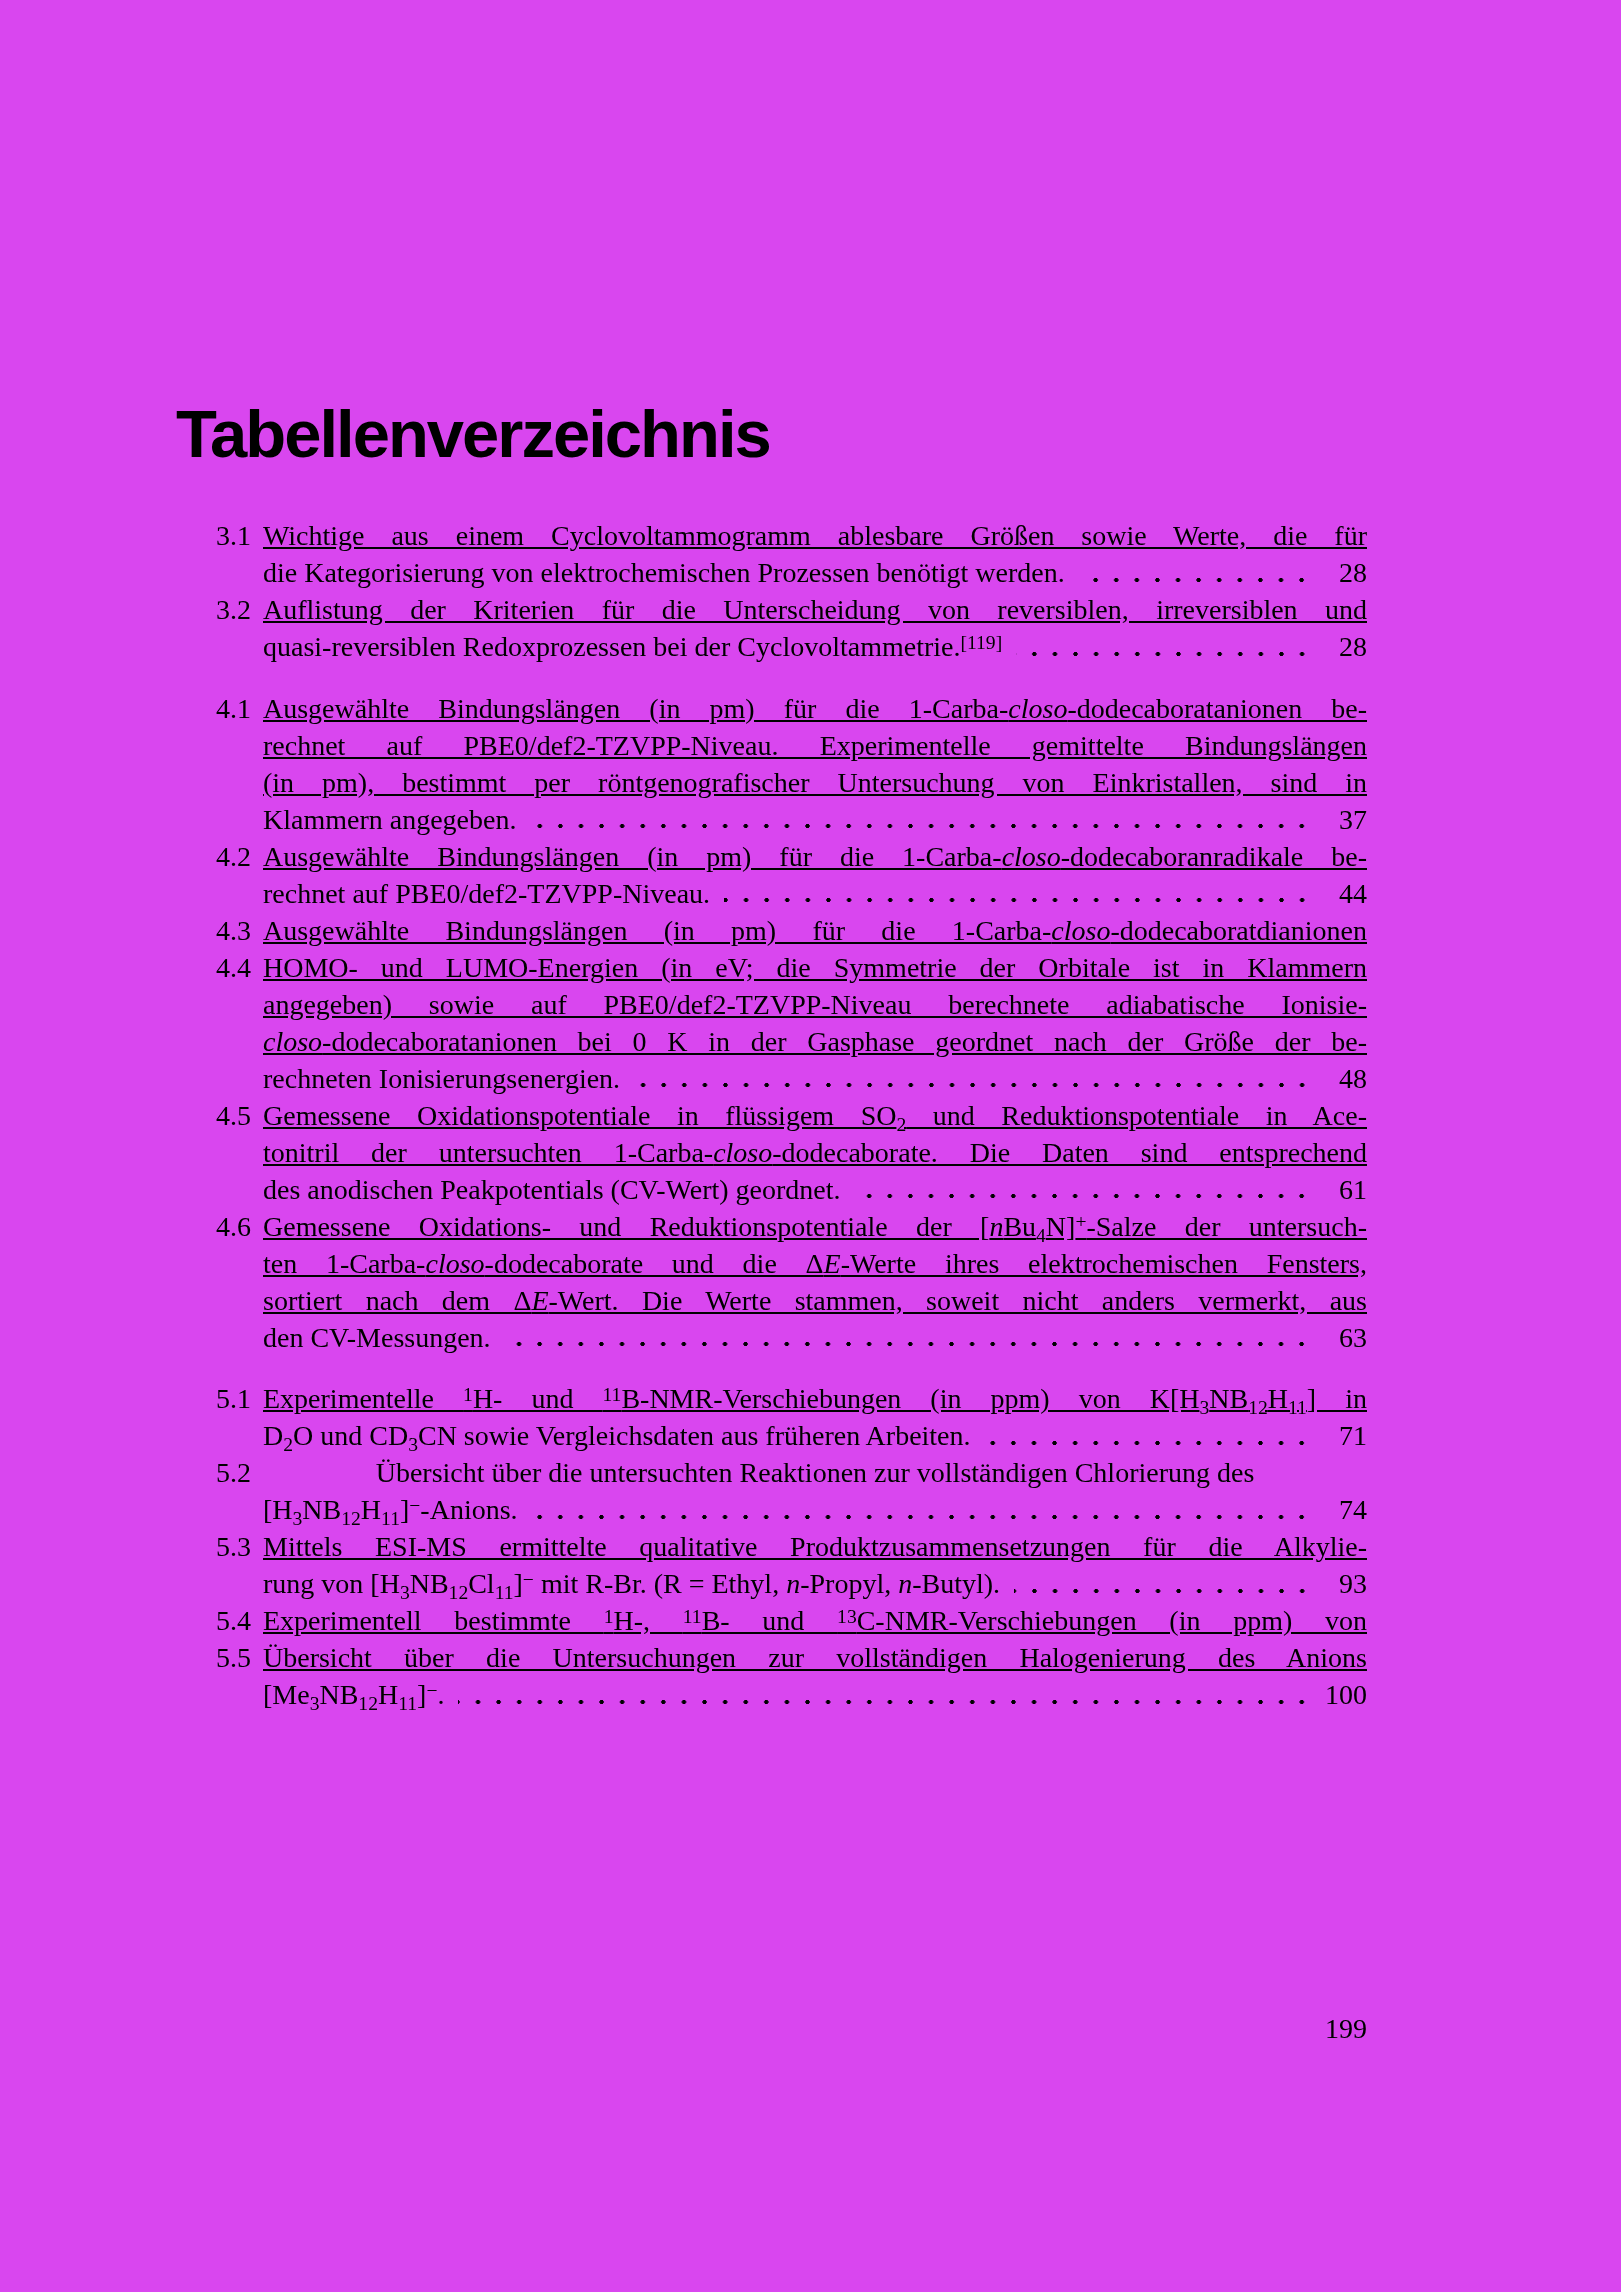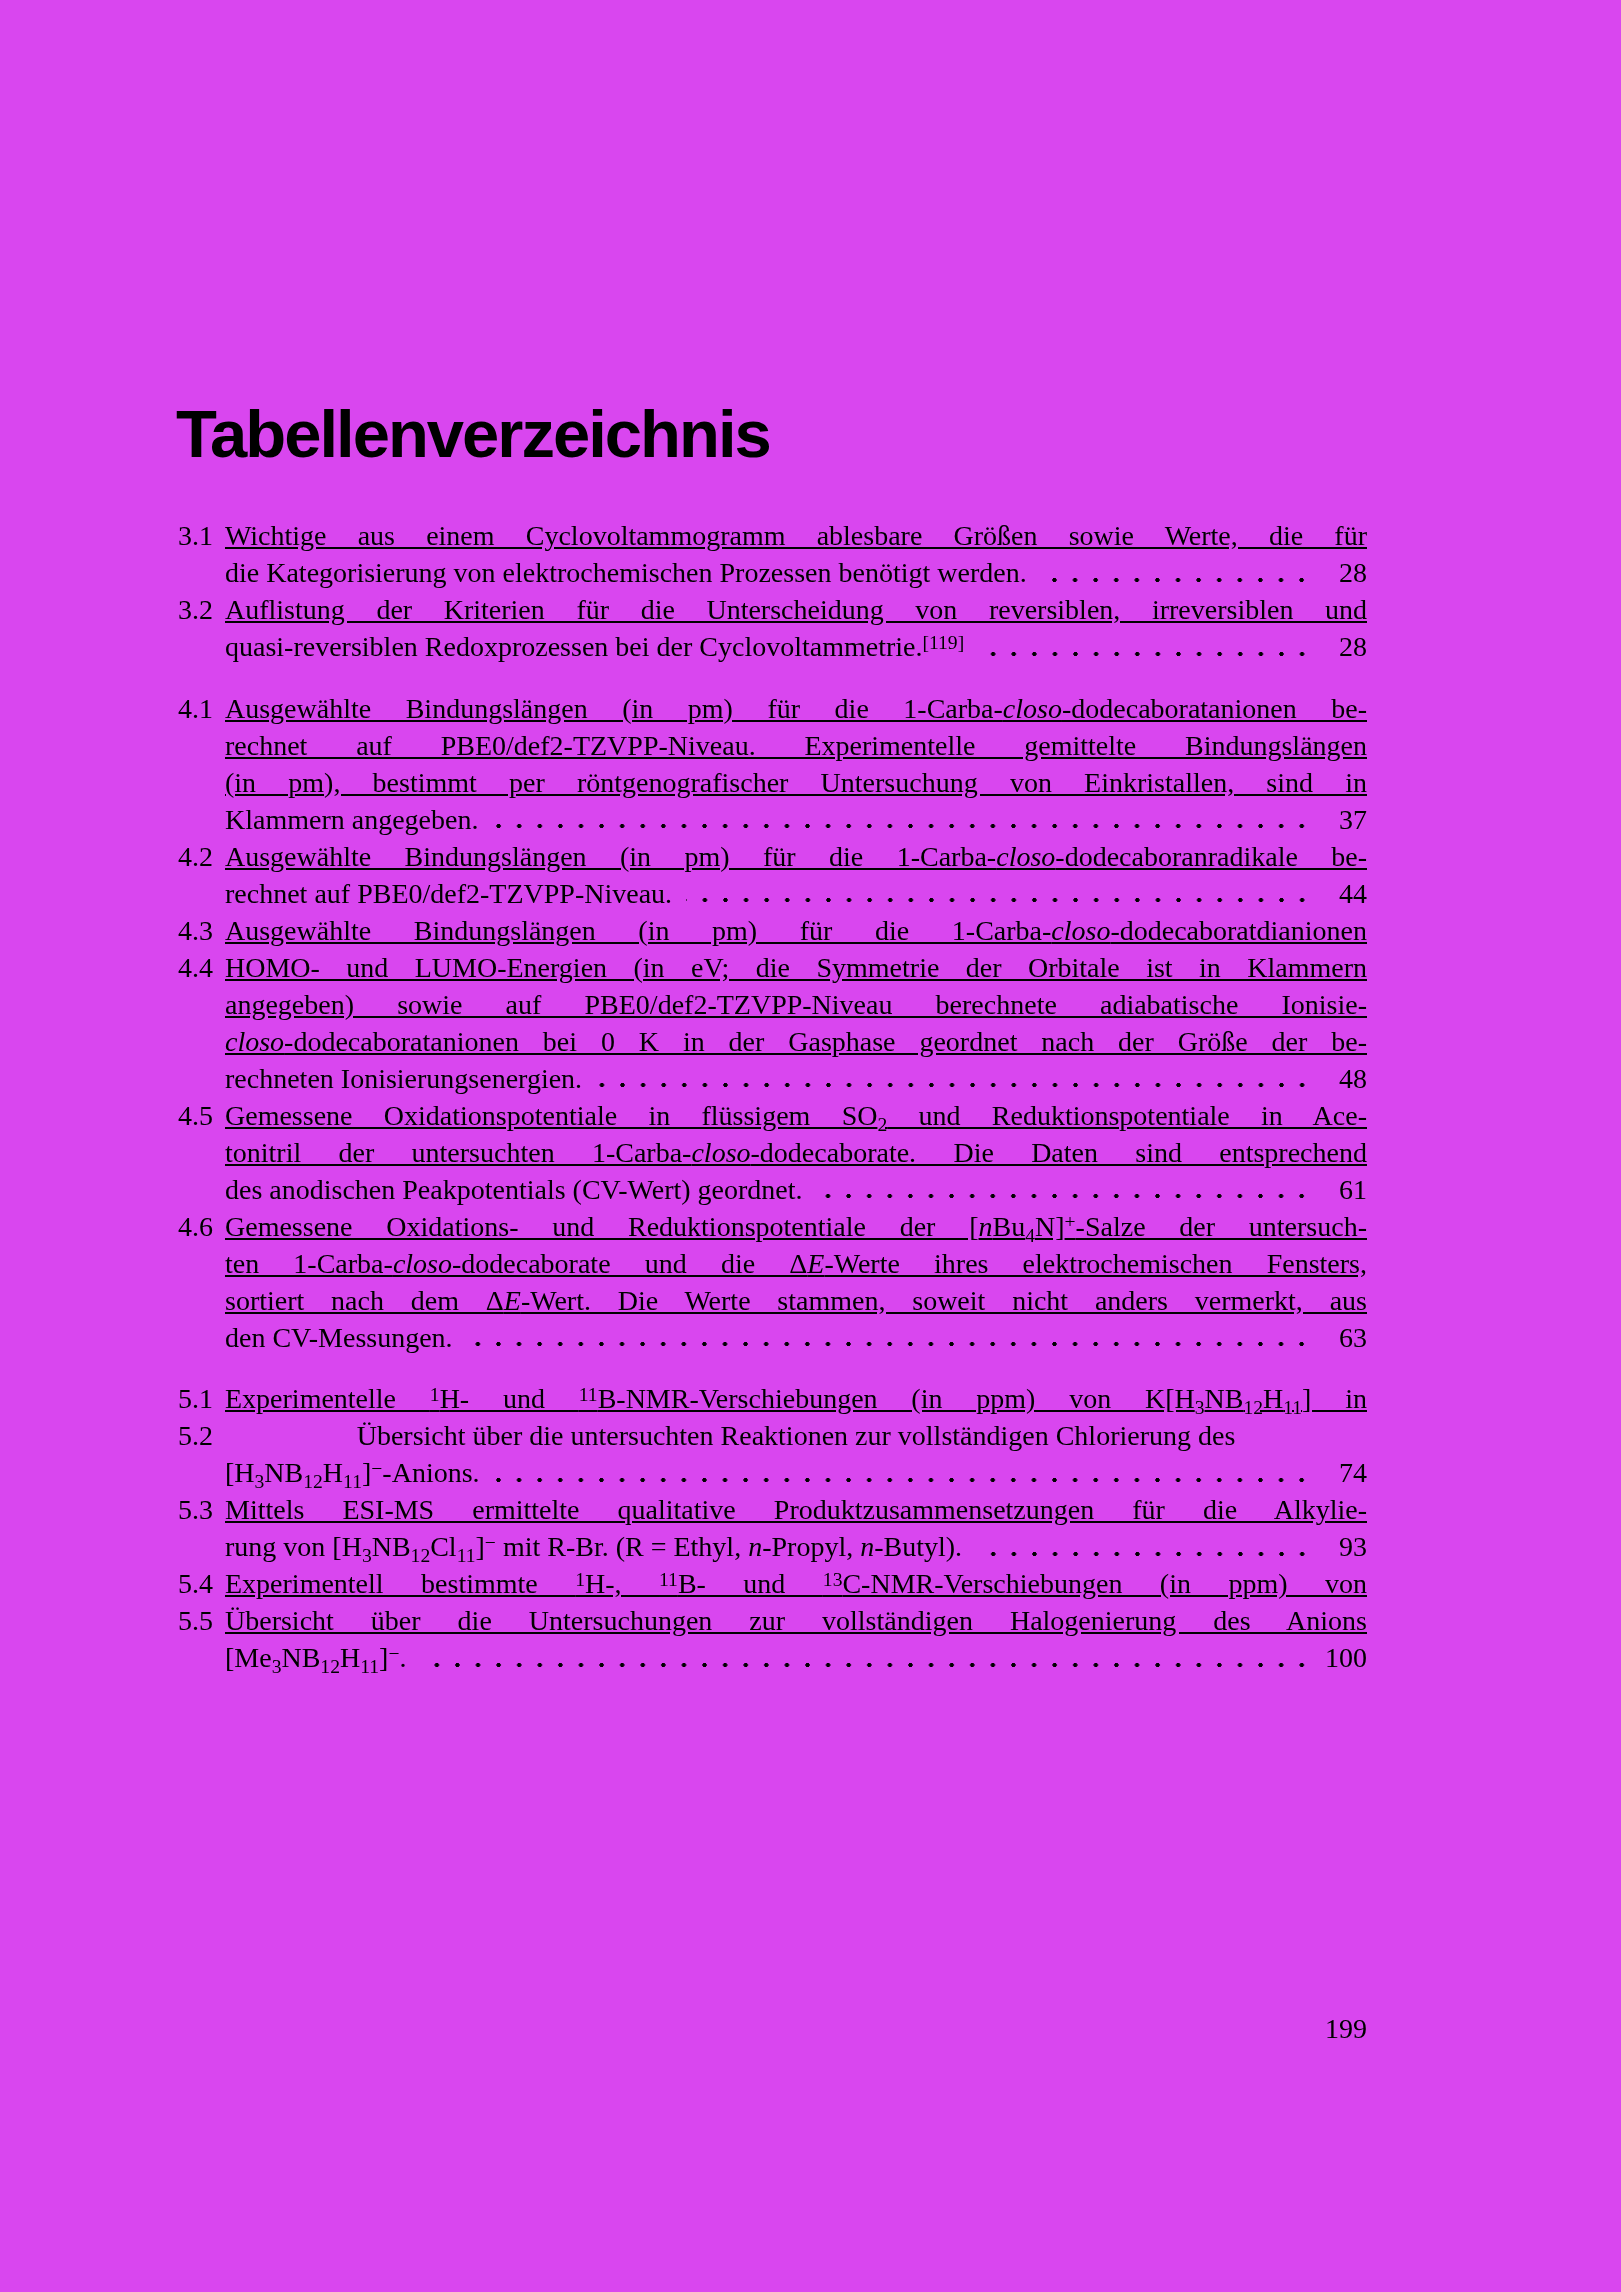--- a/index.html
+++ b/index.html
@@ -22,21 +22,21 @@
   }
   .toc{
     position:absolute;
     left:178px;top:517px;
     width:1189px;
     font-size:28px;
   }
   .group{margin:0;}
   .group + .group{margin-top:24.5px;}
   .entry{display:flex;}
-  .num{width:47px;flex-shrink:0;line-height:37px;}
+  .num{width:47px;flex-shrink:0;line-height:37px;margin-left:38px;}
   .body{flex:1;min-width:0;}
   .line{height:37px;line-height:37px;overflow:hidden;}
   .line.fill{text-align:justify;text-align-last:justify;text-decoration:underline;}
   .line.nofill{text-align:center;}
   .line.last{display:flex;}
   .line.last .txt{white-space:pre;flex-shrink:0;}
   .leader{
     flex:1;
     margin-left:13.7px;
     margin-right:11.8px;
@@ -153,20 +153,25 @@
               <span class="pg">63</span>
             </div>
           </div>
         </div>
       </div>
       <div class="group">
         <div class="entry">
           <div class="num">5.1</div>
           <div class="body">
             <div class="line fill"><span class="txt"><span>Experimentelle </span><span class="sup">1</span><span>H- und </span><span class="sup">11</span><span>B-NMR-Verschiebungen (in ppm) von K[H</span><span class="sub">3</span><span>NB</span><span class="sub">12</span><span>H</span><span class="sub">11</span><span>] in</span></span></div>
+            <div class="line last">
+              <span class="txt"><span>D</span><span class="sub">2</span><span>O und CD</span><span class="sub">3</span><span>CN sowie Vergleichsdaten aus früheren Arbeiten.</span></span>
+              <span class="leader"></span>
+              <span class="pg">71</span>
+            </div>
           </div>
         </div>
         <div class="entry">
           <div class="num">5.2</div>
           <div class="body">
             <div class="line nofill"><span class="txt"><span>Übersicht über die untersuchten Reaktionen zur vollständigen Chlorierung des</span></span></div>
             <div class="line last">
               <span class="txt"><span>[H</span><span class="sub">3</span><span>NB</span><span class="sub">12</span><span>H</span><span class="sub">11</span><span>]</span><span class="sup">−</span><span>-Anions.</span></span>
               <span class="leader"></span>
               <span class="pg">74</span>

